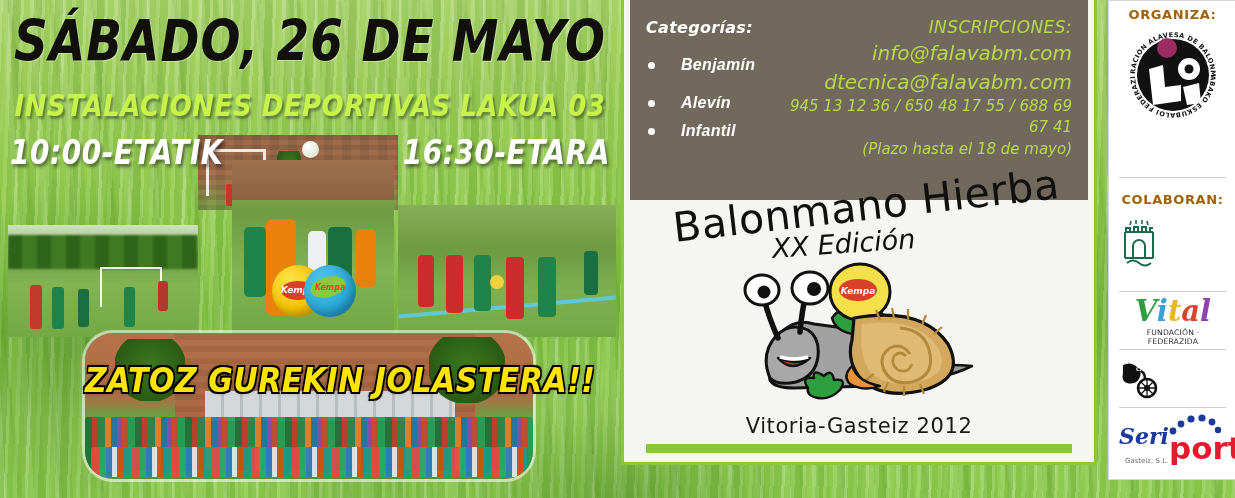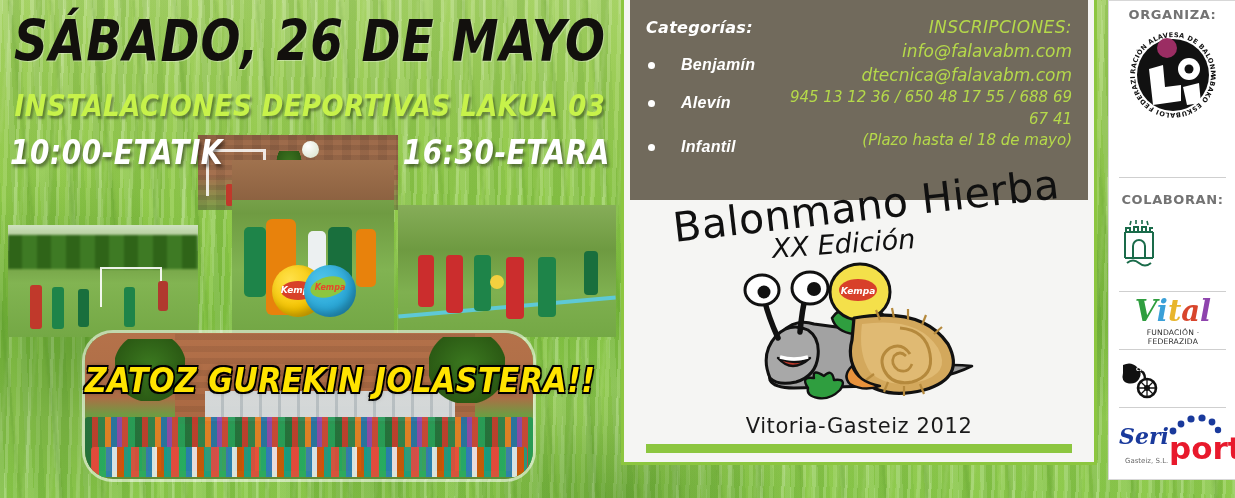--- a/index.html
+++ b/index.html
@@ -224,32 +224,32 @@
   .cat-item{
     position:absolute;left:18px;
     font-family:Liberation Sans, sans-serif;
     font-weight:bold;font-style:italic;
     font-size:16px;color:#ffffff;letter-spacing:.3px;
   }
   .cat-item .bullet{
     display:inline-block;width:7px;height:7px;border-radius:50%;
     background:#fff;margin-right:26px;vertical-align:middle;
   }
-  .cat-1{top:56px;} .cat-2{top:94px;} .cat-3{top:138px;}
+  .cat-1{top:56px;} .cat-2{top:94px;} .cat-3{top:122px;}
 
   .insc{
     position:absolute;right:16px;top:15px;width:300px;
     text-align:right;
     font-family:"DejaVu Sans",sans-serif;
     font-style:italic;
     color:#b5d94a;
     line-height:1.42;
   }
   .insc .l1{font-size:17px;letter-spacing:.4px;}
-  .insc .l2,.insc .l3{font-size:17px;}
+  .insc .l2,.insc .l3{font-size:20px;}
   .insc .l4{font-size:15px;}
   .insc .l5{font-size:15px;}
 
   
   .bm-title{
     position:absolute;left:0;right:0;top:176px;height:96px;
     pointer-events:none;
   }
   .bm-main{
     position:absolute;left:48px;top:6px;
@@ -282,21 +282,21 @@
 
   
   .side{
     position:absolute;left:1108px;top:0;width:127px;height:478px;
     background:#ffffff;
     border:1px solid #d7d7d7;
   }
   .side-h{
     text-align:center;
     font-family:"DejaVu Sans",sans-serif;
-    font-weight:bold;font-size:13px;color:#737373;letter-spacing:.6px;
+    font-weight:bold;font-size:13px;color:#a16207;letter-spacing:.6px;
   }
   .organiza-h{position:absolute;left:0;right:0;top:6px;}
   .colaboran-h{position:absolute;left:0;right:0;top:191px;}
 
   .fed-logo{position:absolute;left:14px;top:24px;width:100px;height:100px;}
   .hr{position:absolute;left:10px;right:10px;height:1px;background:#cfcfcf;}
   .hr1{top:176px;} .hr2{top:290px;} .hr3{top:348px;} .hr4{top:406px;}
 
   .ayto{position:absolute;left:9px;top:213px;width:110px;height:62px;}
   .ayto-txt{

